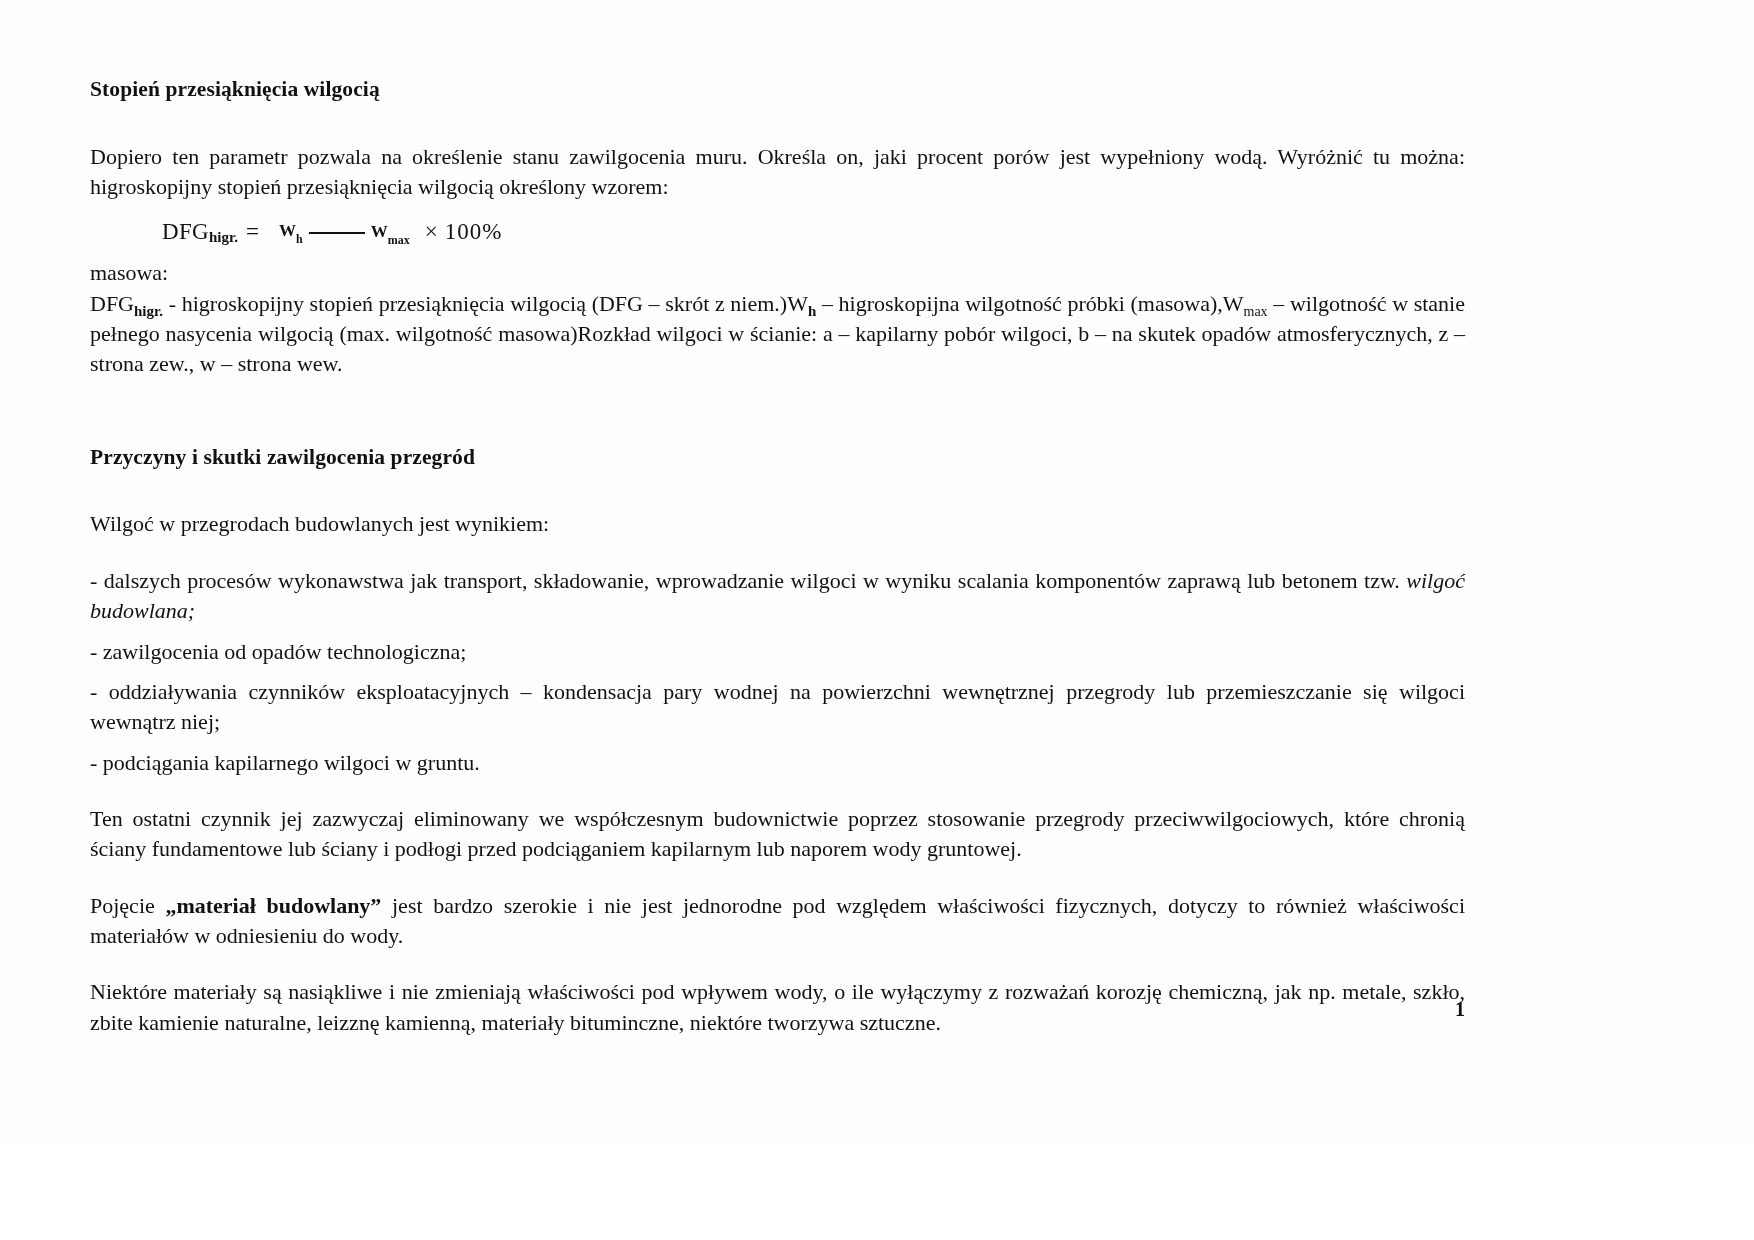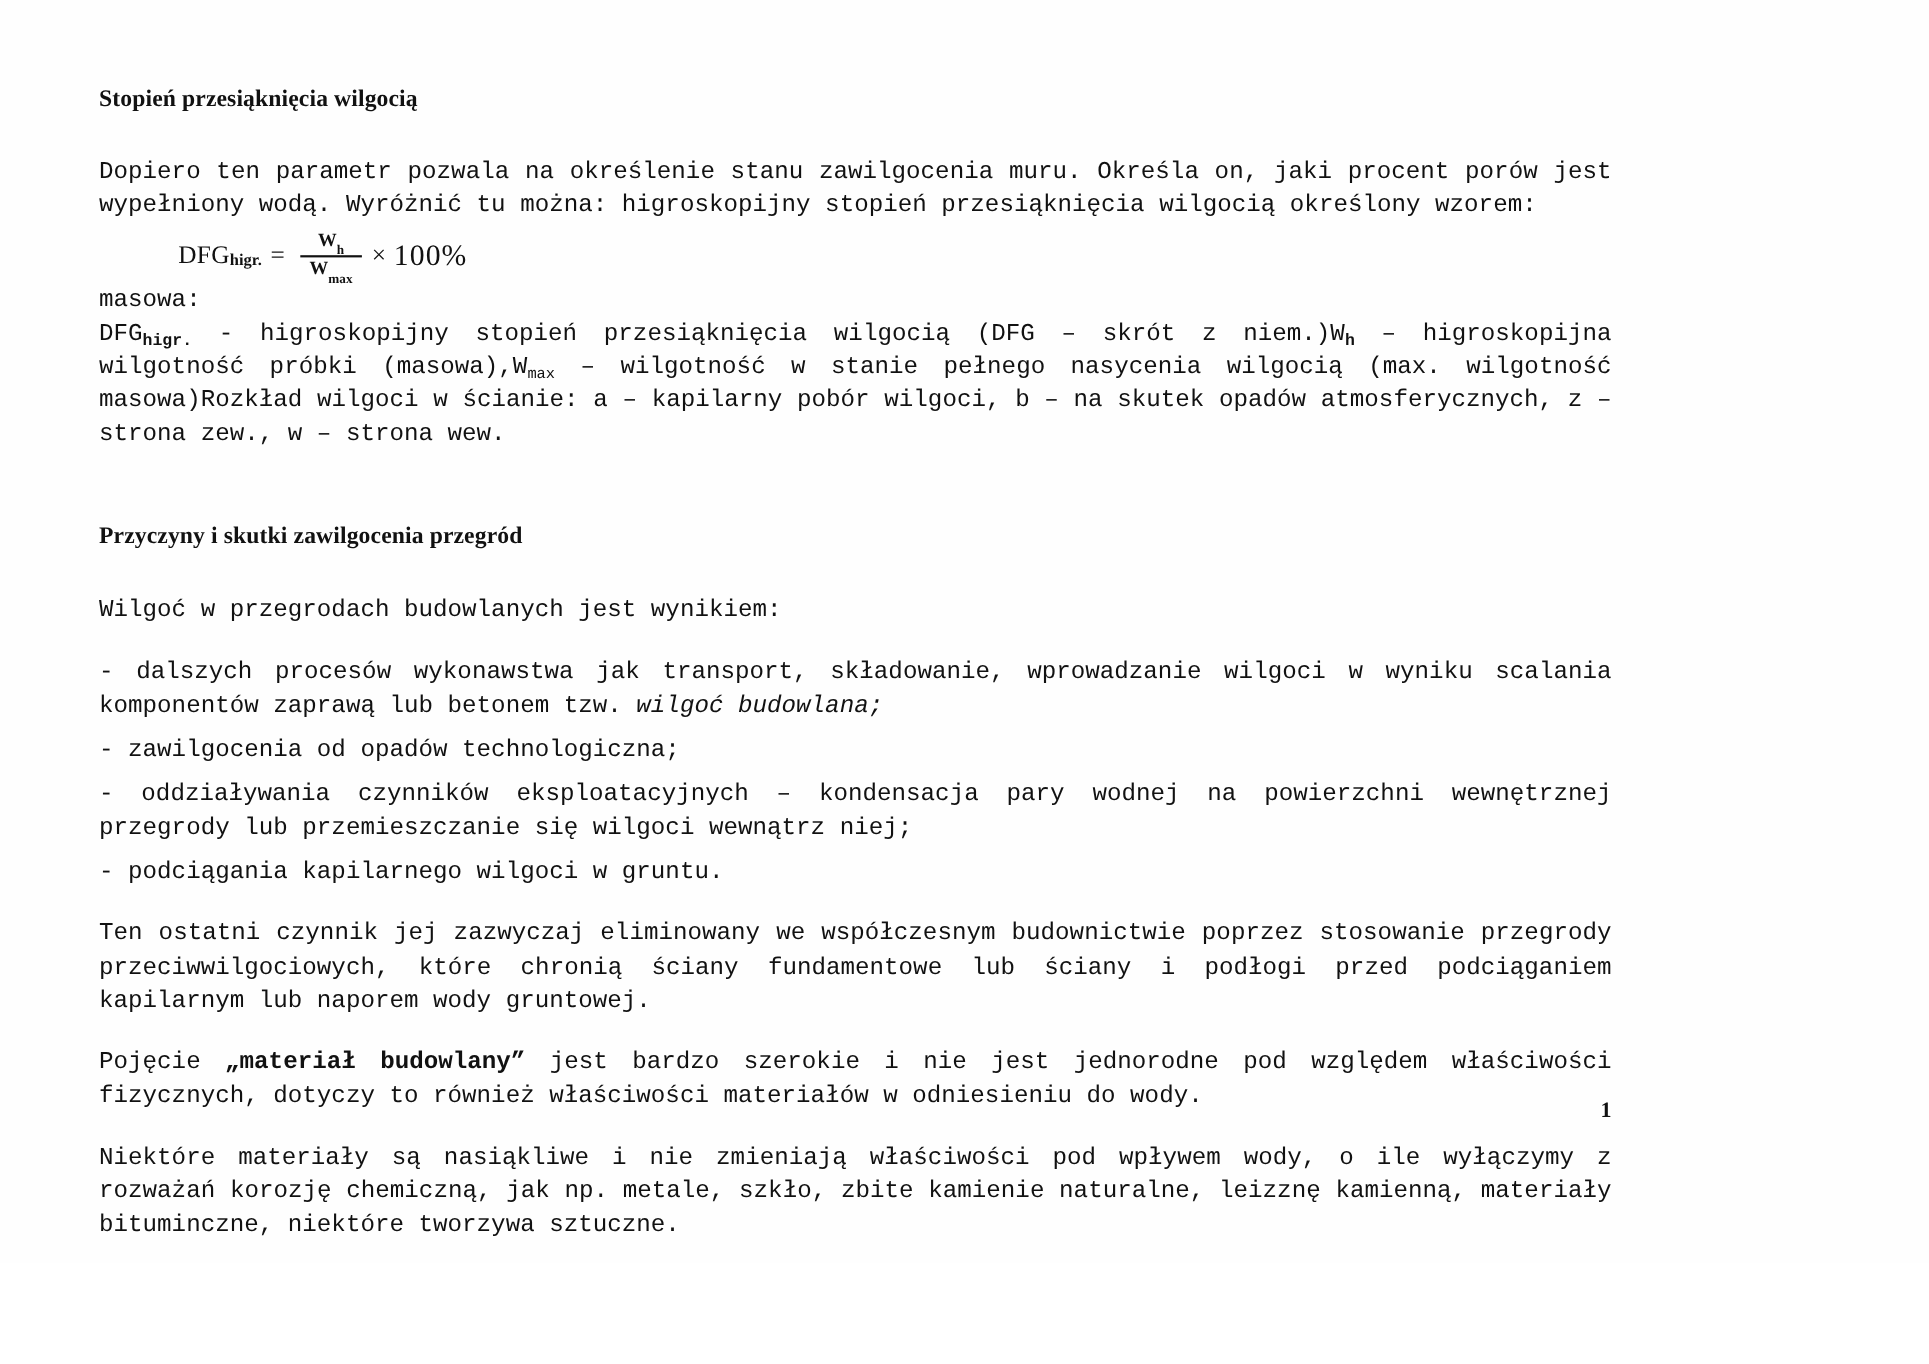--- a/index.html
+++ b/index.html
@@ -34,21 +34,20 @@
     margin: 0 0 0 0;
     letter-spacing: 0.1px;
     line-height: 1.1;
   }
   p.para {
     font-size: 22px;
     line-height: 1.38;
     margin: 0;
     text-align: justify;
     text-justify: inter-word;
-    font-family: Liberation Mono, monospace;
   }
   p.para.left {
     text-align: left;
   }
   .spacer-lg { height: 40px; }
   .spacer-md { height: 26px; }
   .spacer-sm { height: 16px; }
   .spacer-xs { height: 10px; }
 
   
@@ -69,21 +68,21 @@
     vertical-align: sub;
     position: relative;
     top: 5px;
   }
   .formula .eq {
     margin: 0 8px 0 8px;
     font-size: 23px;
   }
   .frac {
     display: inline-flex;
-    flex-direction: column;
+    flex-direction: row;
     align-items: center;
     vertical-align: middle;
     margin: 0 6px;
     position: relative;
     top: 1px;
   }
   .frac .num {
     font-size: 17px;
     font-weight: bold;
     padding: 0 6px 1px 6px;
@@ -104,21 +103,21 @@
     font-size: 12px;
     vertical-align: sub;
     position: relative;
     top: 3px;
   }
   .formula .times {
     margin: 0 7px 0 3px;
     font-size: 23px;
   }
   .formula .pct {
-    font-size: 27px;
+    font-size: 23px;
     letter-spacing: 1px;
     text-align: right;
   }
 
   .inline-sub {
     font-size: 15px;
     font-weight: bold;
     position: relative;
     top: 5px;
   }

